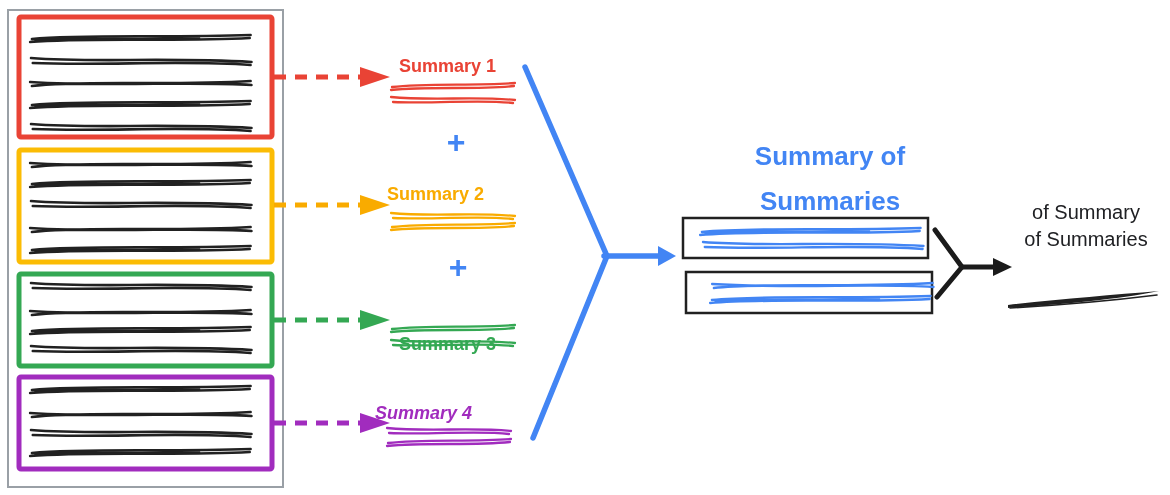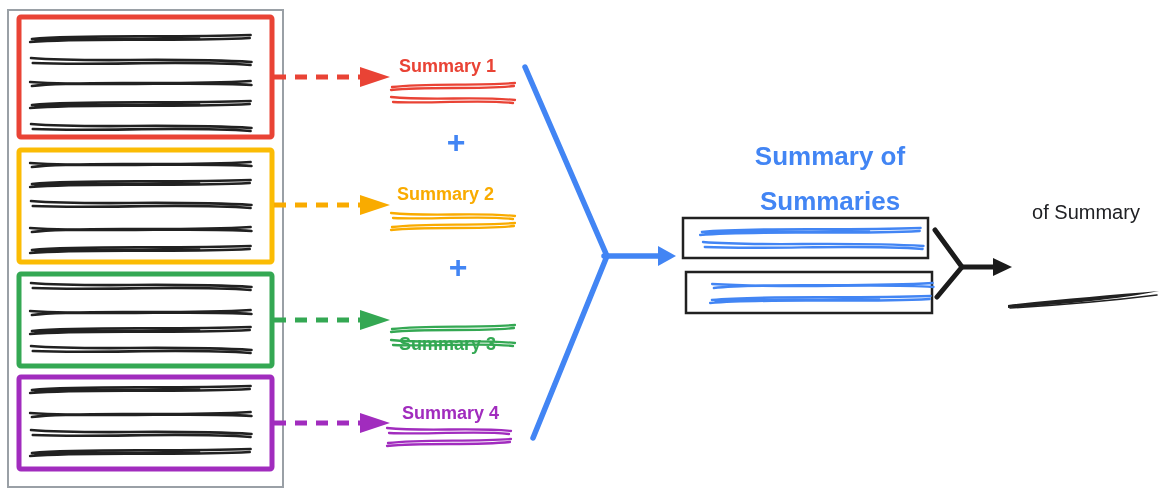--- a/index.html
+++ b/index.html
@@ -138,26 +138,27 @@
       <polygon points="993,258 993,276 1012,267" fill="#1b1b1b" stroke="none"></polygon>
     </g>
 
     <g>
       <path d="M1008 305 C 1060 299, 1112 295, 1159 291 C 1116 300, 1052 305, 1008 308 Z" fill="#212121"></path>
       <path d="M1010 308 C 1062 305, 1125 299, 1157 295" fill="none" stroke="#212121" stroke-width="1.6" stroke-linecap="round"></path>
     </g>
   </svg>
 
   <div class="abs doc-label c-red" style="left:399px;top:56px;">Summary 1</div>
-  <div class="abs doc-label c-orange" style="left:397px;top:184px;text-align:right;">Summary 2</div>
+  <div class="abs doc-label c-orange" style="left:387px;top:184px;text-align:right;">Summary 2</div>
   <div class="abs doc-label c-green" style="left:399px;top:299px;margin-top:35px;">Summary 3</div>
-  <div class="abs doc-label c-purple" style="left:402px;top:403px;">Summary 4</div>
+  <div class="abs doc-label c-purple" style="left:375px;top:403px;font-style:italic;">Summary 4</div>
 
   <div class="abs plus" style="left:441px;top:124px;">+</div>
   <div class="abs plus" style="left:443px;top:249px;">+</div>
 
   <div class="abs mid-title">Summary of Summaries</div>
 
   <div class="abs final-title">
     <span>of Summary</span>
+    <span>of Summaries</span>
   </div>
 
 </div>
 
 </body></html>

